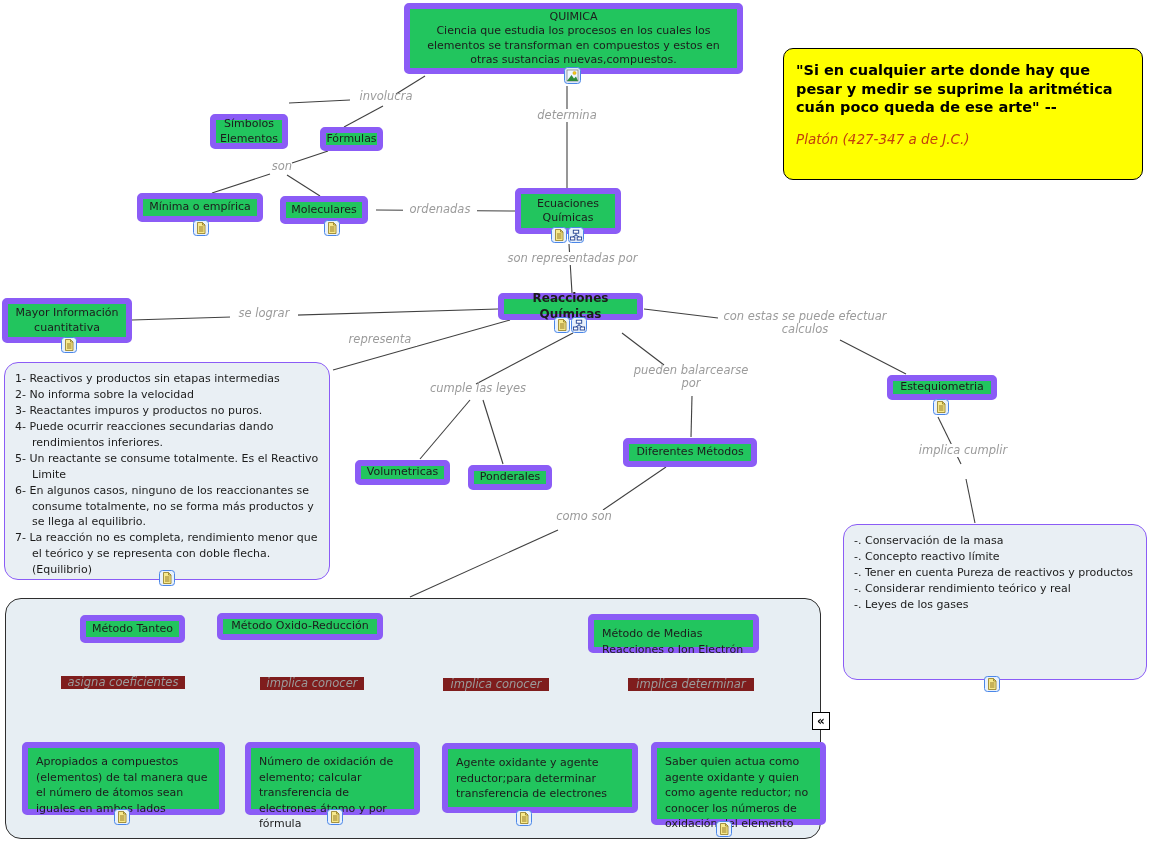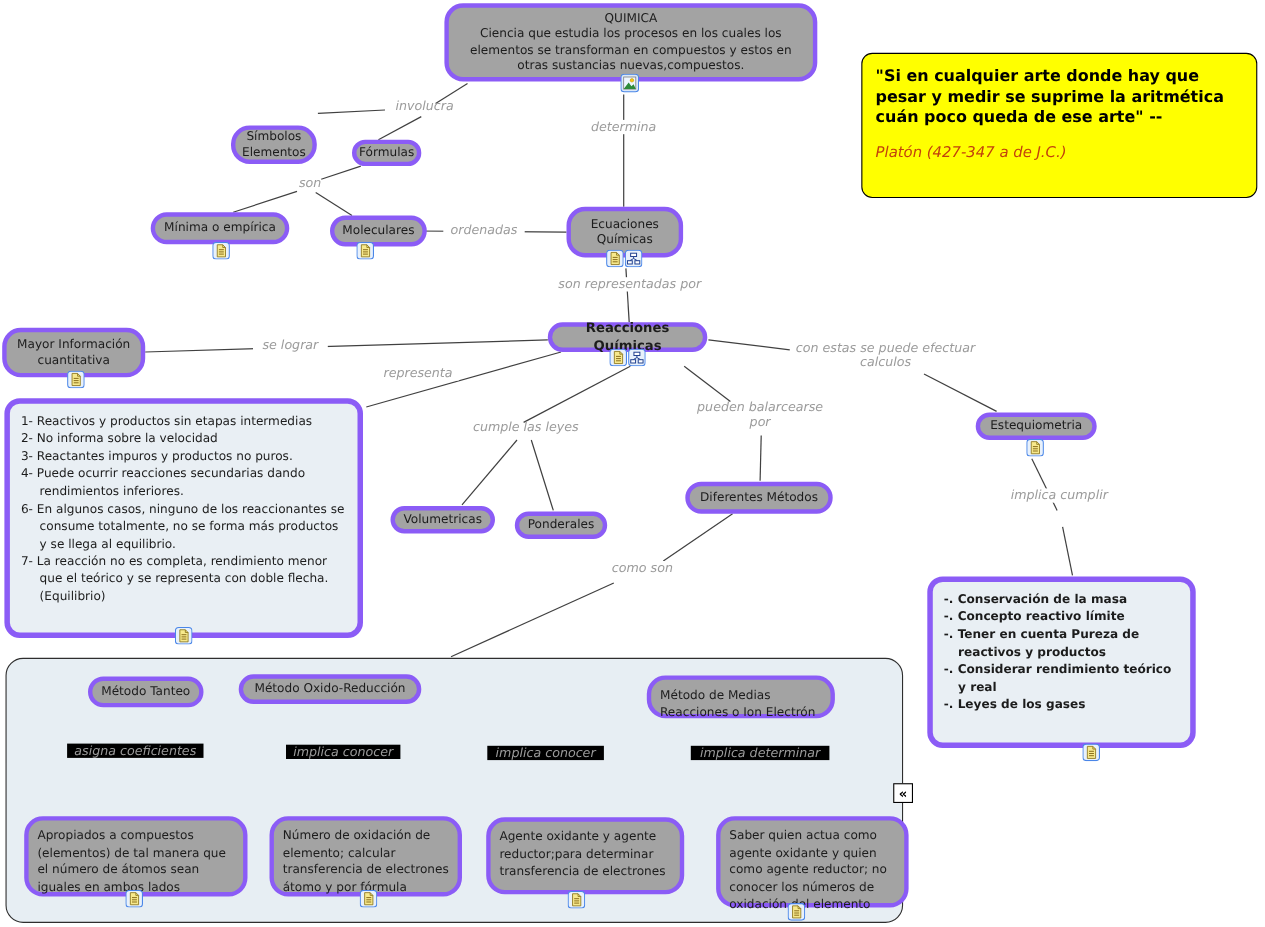--- a/index.html
+++ b/index.html
@@ -1,33 +1,33 @@
 <!DOCTYPE html>
 <html><head>
 <meta charset="utf-8">
 <style>
   html,body{margin:0;padding:0;background:#fff;}
   #canvas{position:relative;width:1150px;height:843px;background:#ffffff;overflow:hidden;
           font-family:"DejaVu Sans","Liberation Sans",sans-serif;color:#1c1c1c;}
   #wires{position:absolute;left:0;top:0;z-index:1;}
   #wires line{stroke:#404040;stroke-width:1.1;}
 
-  .node{position:absolute;z-index:2;background:#a3a3a3;border:4px solid #8b5cf6;border-radius:17px;
+  .node{position:absolute;z-index:2;background:#22c55e;border:6px solid #8b5cf6;border-radius:5px;
         display:flex;align-items:center;justify-content:center;text-align:center;
         font-size:11px;line-height:1.3;box-sizing:border-box;padding:3px 6px;}
   .node.leftal{justify-content:flex-start;text-align:left;line-height:1.42;padding:6px 8px;align-items:flex-start;}
   .node.bold{font-weight:bold;font-size:12px;}
-  .bigbox{position:absolute;z-index:2;background:#e9eff4;border:5px solid #8b5cf6;border-radius:14px;
+  .bigbox{position:absolute;z-index:2;background:#e9eff4;border:1px solid #8b5cf6;border-radius:14px;
           box-sizing:border-box;font-size:11px;line-height:1.45;padding:8px 10px;text-align:left;}
   .container{position:absolute;z-index:1;background:#e7eef3;border:1px solid #2e2e2e;border-radius:16px;box-sizing:border-box;}
 
   .lbl{position:absolute;z-index:3;color:#9b9b9b;font-style:italic;font-size:11.5px;line-height:1.15;
        text-align:center;}
   .lbl.onwhite{background:#ffffff;}
-  .lbl.onbox{background:#000000;}
+  .lbl.onbox{background:#7f1d1d;}
 
   .icon{position:absolute;z-index:4;display:block;width:16px;height:16px;}
   .icon svg{display:block;}
 
   .prewrap{white-space:pre-line;}
 
   .num-list .li{padding-left:17px;text-indent:-17px;}
   .dash-list .li{padding-left:13px;text-indent:-13px;}
 
   #quote{position:absolute;left:783px;top:48px;width:360px;height:132px;z-index:2;background:#ffff00;
@@ -98,62 +98,63 @@
     </div>
 
   <div class="node" style="left:320px;top:127px;width:63px;height:24px;">
     <span>Fórmulas</span>
     </div>
 
   <div class="node" style="left:137px;top:193px;width:126px;height:29px;">
     <span>Mínima o empírica</span>
     </div>
 
-  <div class="node" style="left:300px;top:196px;width:88px;height:28px;align-items:center;">
+  <div class="node" style="left:280px;top:196px;width:88px;height:28px;align-items:center;">
     <span>Moleculares</span>
     </div>
 
   <div class="node" style="left:515px;top:188px;width:106px;height:46px;">
     <span>Ecuaciones Químicas</span>
     </div>
 
   <div class="node bold" style="left:498px;top:293px;width:145px;height:27px;">
     <span>Reacciones Químicas</span>
     </div>
 
   <div class="node" style="left:2px;top:298px;width:130px;height:45px;">
     <span>Mayor Información cuantitativa</span>
     </div>
 
   <div class="bigbox num-list" style="left:4px;top:362px;width:326px;height:218px;">
       <div class="li">1- Reactivos y productos sin etapas intermedias</div>
       <div class="li">2- No informa sobre la velocidad</div>
       <div class="li">3- Reactantes impuros y productos no puros.</div>
       <div class="li">4- Puede ocurrir reacciones secundarias dando rendimientos inferiores.</div>
+      <div class="li">5- Un reactante se consume totalmente. Es el Reactivo Limite</div>
       <div class="li">6- En algunos casos, ninguno de los reaccionantes se consume totalmente, no se forma más productos y se llega al equilibrio.</div>
       <div class="li">7- La reacción no es completa, rendimiento menor que el teórico y  se representa con doble flecha. (Equilibrio)</div>
     </div>
 
   <div class="node" style="left:355px;top:460px;width:95px;height:25px;">
     <span>Volumetricas</span>
     </div>
 
   <div class="node" style="left:468px;top:465px;width:84px;height:25px;">
     <span>Ponderales</span>
     </div>
 
   <div class="node" style="left:623px;top:438px;width:134px;height:29px;">
     <span>Diferentes Métodos</span>
     </div>
 
   <div class="node" style="left:887px;top:375px;width:110px;height:25px;">
     <span>Estequiometria</span>
     </div>
 
-  <div class="bigbox dash-list" style="left:843px;top:524px;width:244px;height:156px;font-weight:bold;">
+  <div class="bigbox dash-list" style="left:843px;top:524px;width:304px;height:156px;">
       <div class="li">-. Conservación de la masa</div>
       <div class="li">-. Concepto reactivo límite</div>
       <div class="li">-. Tener en cuenta Pureza de reactivos y productos</div>
       <div class="li">-. Considerar rendimiento teórico y real</div>
       <div class="li">-. Leyes de los gases</div>
     </div>
 
   <div class="node" style="left:80px;top:615px;width:105px;height:28px;">
     <span>Método Tanteo</span>
     </div>
@@ -168,21 +169,21 @@
     </div>
 
   <div class="node leftal" style="left:22px;top:742px;width:203px;height:73px;">
     <span>Apropiados a compuestos (elementos) de tal manera que el número de átomos sean iguales en ambos lados</span>
     </div>
 
   <div class="node leftal" style="left:245px;top:742px;width:175px;height:73px;">
     <span>Número de oxidación de elemento; calcular transferencia de electrones átomo y por fórmula</span>
     </div>
 
-  <div class="node leftal" style="left:442px;top:743px;width:180px;height:70px;">
+  <div class="node leftal" style="left:442px;top:743px;width:196px;height:70px;">
     <span>Agente oxidante y agente reductor;para determinar transferencia de  electrones</span>
     </div>
 
   <div class="node leftal" style="left:651px;top:742px;width:175px;height:83px;">
     <span>Saber quien actua como agente oxidante y quien como agente reductor; no conocer los números de oxidación del elemento</span>
     </div>
 
   <div class="lbl" style="left:348px;top:90px;width:76px;">involucra</div>
   <div class="lbl onwhite" style="left:531px;top:109px;width:72px;">determina</div>
   <div class="lbl" style="left:262px;top:160px;width:40px;">son</div>

